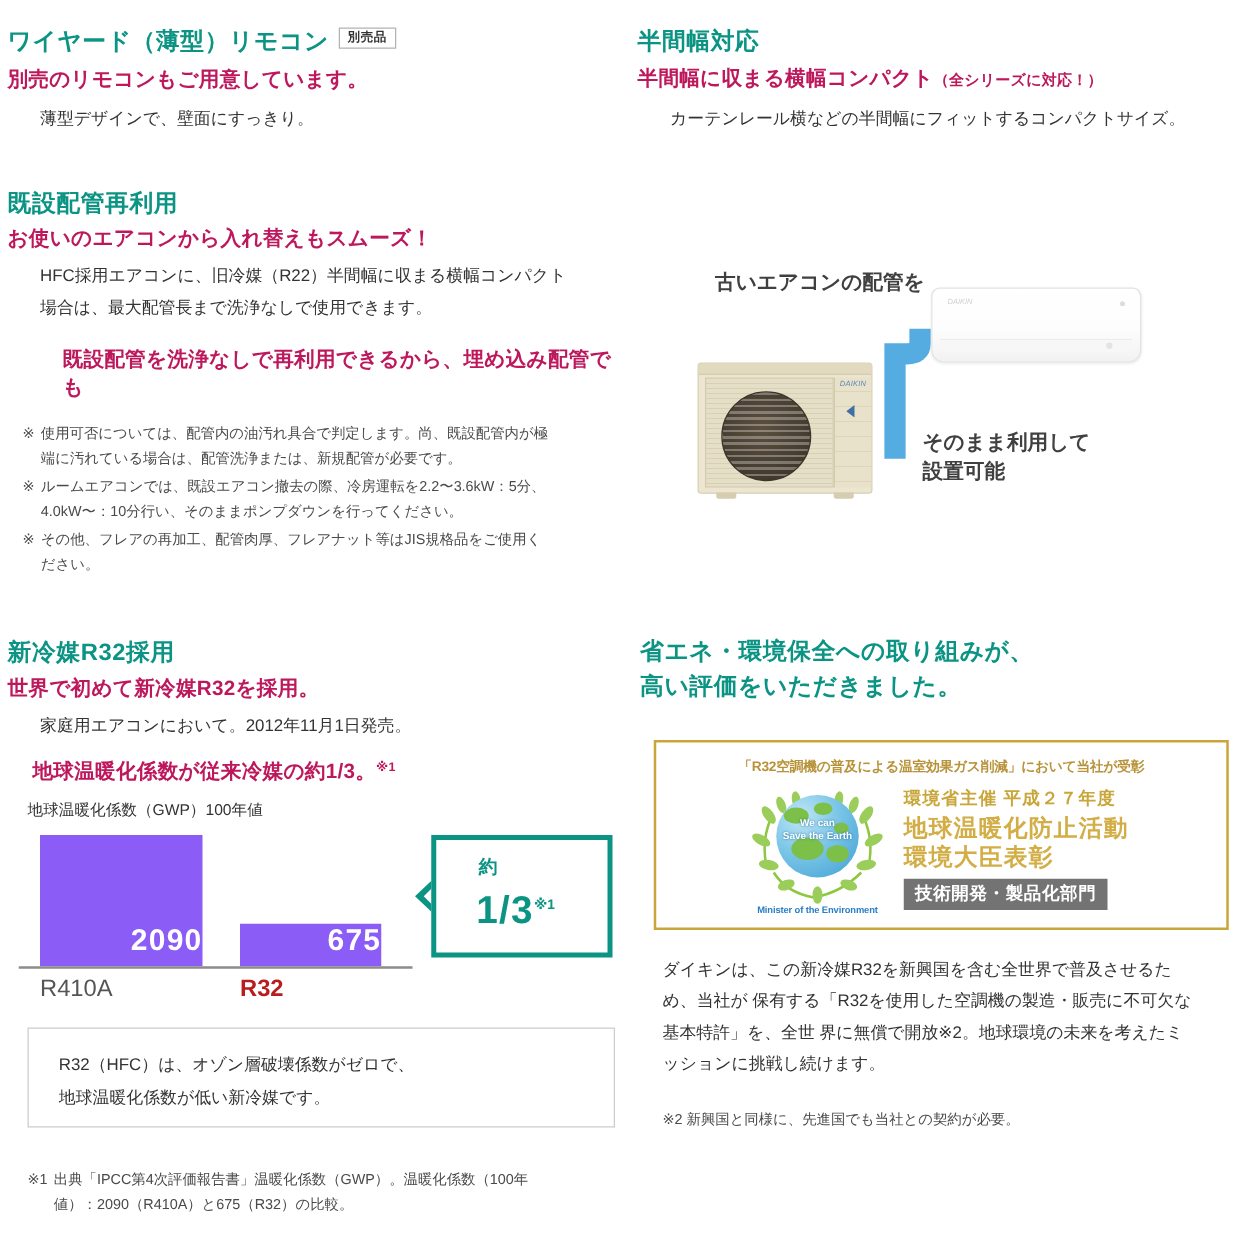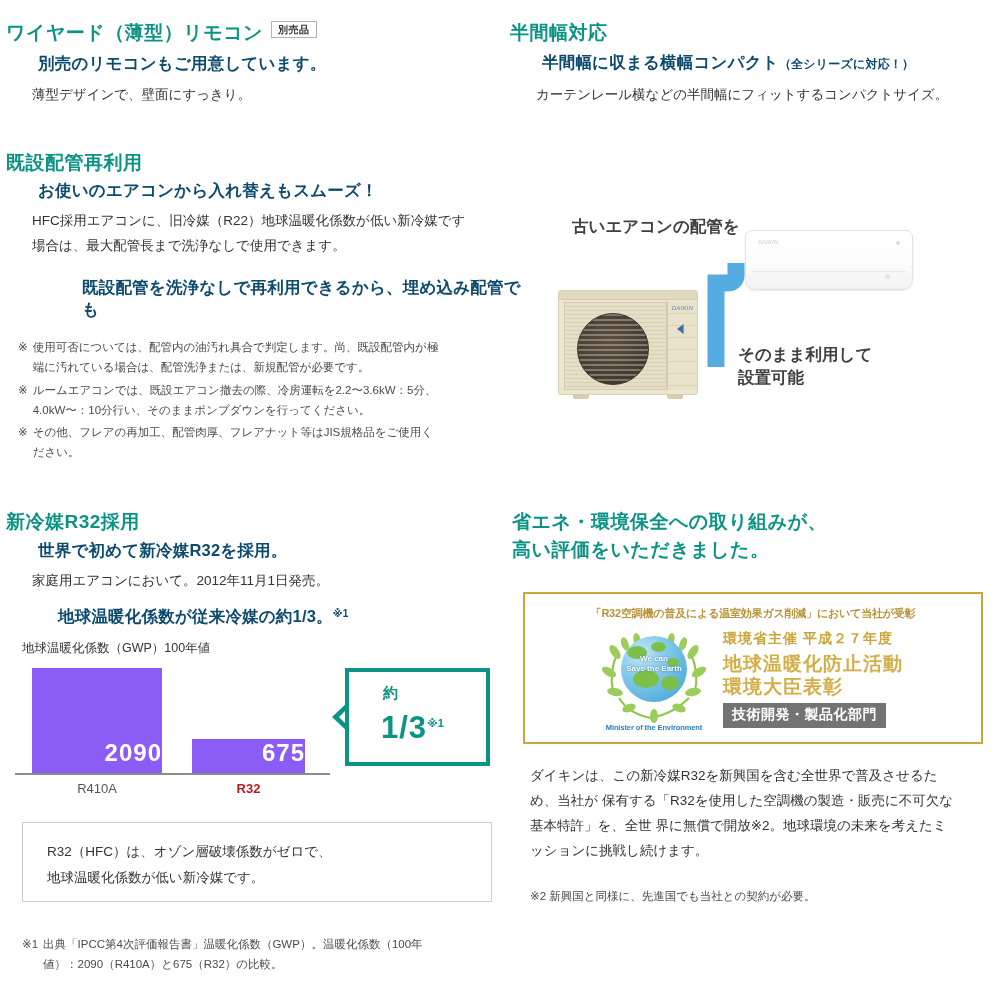--- a/index.html
+++ b/index.html
@@ -34,23 +34,22 @@
     padding: 3px 6px 2px 6px;
     vertical-align: 6px;
     margin-left: 8px;
     line-height: 1;
     background: #fff;
   }
 
   .lead {
     font-weight: bold;
     font-size: 16.5px;
-    color: #0c4a6e;
+    color: #be185d;
     letter-spacing: .2px;
-    margin-left: 32px;
   }
   .lead .sub {
     font-size: 12px;
     font-weight: bold;
   }
   .lead .sup {
     font-size: 10px;
     vertical-align: 5px;
     font-weight: bold;
   }
@@ -149,21 +148,21 @@
   .chart { position: absolute; left: 0; top: 655px; width: 500px; height: 150px; }
   .bar {
     position: absolute; background: #8b5cf6;
     color: #ffffff; font-weight: bold; text-align: right;
   }
   .bar span { position: absolute; left: 0; right: 0; bottom: 6px; font-size: 24px;
               letter-spacing: 1px; }
   .baseline { position: absolute; left: 15px; top: 118px; width: 315px; height: 2px;
               background: #8c8c8c; }
   .cat {
-    position: absolute; top: 126px; text-align: center; font-size: 13px;
+    position: absolute; top: 126px; font-size: 19px;
   }
   .cat.a { color: #555; font-weight: normal; }
   .cat.b { color: #b91c1c; font-weight: bold; }
 
   .callout-box {
     position: absolute; left: 345px; top: 668px; width: 145px; height: 98px;
     border: 4px solid #0b9484; background: #ffffff;
   }
   .callout-notch {
     position: absolute; left: 326px; top: 700px; width: 24px; height: 34px;
@@ -243,21 +242,21 @@
   <div class="col-left">
 
     <div class="blk" style="left:6px; top:20px; width:490px;">
       <div class="sec-title"><span>ワイヤード（薄型）リモコン</span><span class="badge">別売品</span></div>
     </div>
     <div class="blk lead" style="left:6px; top:53px; width:490px;">別売のリモコンもご用意しています。</div>
     <div class="blk body-txt indent" style="left:6px; top:83px; width:490px;">薄型デザインで、壁面にすっきり。</div>
 
     <div class="blk sec-title" style="left:6px; top:150px;">既設配管再利用</div>
     <div class="blk lead" style="left:6px; top:180px; width:490px;">お使いのエアコンから入れ替えもスムーズ！</div>
-    <div class="blk body-txt indent" style="left:6px; top:209px; width:490px;">HFC採用エアコンに、旧冷媒（R22）地球温暖化係数が低い新冷媒です</div>
+    <div class="blk body-txt indent" style="left:6px; top:209px; width:490px;">HFC採用エアコンに、旧冷媒（R22）半間幅に収まる横幅コンパクト</div>
     <div class="blk body-txt indent" style="left:6px; top:234px; width:490px;">場合は、最大配管長まで洗浄なしで使用できます。</div>
 
     <div class="blk lead" style="left:18px; top:277px; width:480px;padding-left:32px;">既設配管を洗浄なしで再利用できるから、埋め込み配管でも</div>
 
     <div class="blk note" style="left:18px; top:337px; width:478px;">
       <div class="note-row">
         <span class="mk">※</span>
         <span class="tx">
           <span>使用可否については、配管内の油汚れ具合で判定します。尚、既設配管内が極</span><br>
           <span>端に汚れている場合は、配管洗浄または、新規配管が必要です。</span>

